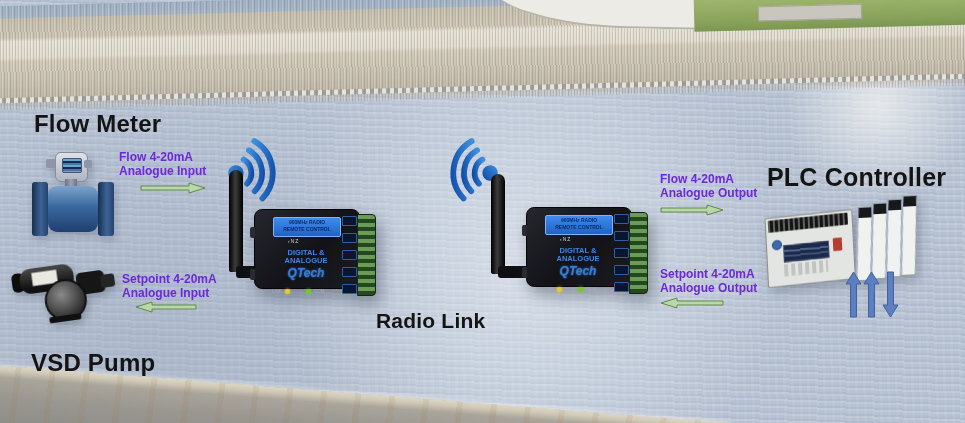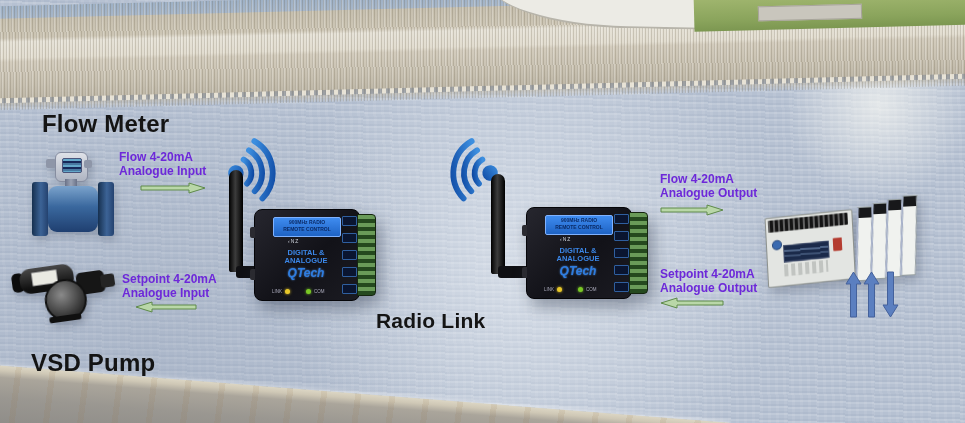--- a/index.html
+++ b/index.html
@@ -86,21 +86,21 @@
   .pump{left:14px;top:262px;width:104px;height:64px;transform:rotate(-8deg);filter:drop-shadow(2px 4px 4px rgba(40,50,70,.3));}
   .pm-motor{position:absolute;left:8px;top:2px;width:54px;height:25px;border-radius:11px;background:linear-gradient(180deg,#484848,#101010 80%);}
   .pm-cap{position:absolute;left:0;top:5px;width:12px;height:19px;border-radius:5px;background:#0c0c0c;}
   .pm-label{position:absolute;left:20px;top:6px;width:24px;height:12px;background:#e9e9e2;border-radius:1px;border:1px solid #999;}
   .pm-head{position:absolute;left:30px;top:17px;width:38px;height:38px;border-radius:50%;border:2px solid #101010;
      background:radial-gradient(circle at 40% 35%, #8a8a8a, #2c2c2c 72%);}
   .pm-block{position:absolute;left:64px;top:13px;width:28px;height:22px;border-radius:5px;background:#161616;}
   .pm-elbow{position:absolute;left:88px;top:18px;width:14px;height:13px;border-radius:3px;background:#242424;}
   .pm-foot{position:absolute;left:32px;top:53px;width:32px;height:6px;border-radius:2px;background:#101010;}
   
-  .radio-box{width:121px;height:90px;filter:drop-shadow(5px 8px 8px rgba(35,45,65,.4));}
+  .radio-box{width:121px;height:78px;filter:drop-shadow(5px 8px 8px rgba(35,45,65,.4));}
   .r-body{position:absolute;left:0;top:0;width:104px;height:100%;border-radius:8px;
      background:linear-gradient(135deg,#26262e 0%,#121218 55%,#1b1b22 100%);border:1px solid #050508;}
   .r-band{position:absolute;left:19px;top:8px;width:66px;height:17px;background:linear-gradient(180deg,#3f8cf0,#1e63c4);
      border:1px solid #7fb2ff;border-radius:2px;color:#0a2a66;font-weight:bold;font-size:5px;line-height:7px;text-align:center;padding-top:1px;}
   .r-mark{position:absolute;left:34px;top:29px;font-size:5px;color:#cfd4dd;letter-spacing:1px;}
   .r-type{position:absolute;left:0;top:40px;width:104px;text-align:center;color:#3b87e8;font-weight:bold;font-size:7.5px;line-height:8px;}
   .r-logo{position:absolute;left:0;top:57px;width:104px;text-align:center;color:#2e7de0;font-weight:bold;font-style:italic;font-size:12px;
      text-shadow:0 0 2px rgba(90,160,255,.8);}
   .r-ledrow{position:absolute;left:18px;top:78px;width:70px;height:8px;font-size:4.5px;color:#aab;display:flex;align-items:center;gap:3px;}
   .led{width:5px;height:5px;border-radius:50%;display:inline-block;}
@@ -134,23 +134,24 @@
 <div class="stage">
 
   <div class="abs water-tex"></div>
   <div class="abs weir"></div>
   <div class="abs curved-wall"></div>
   <div class="abs grass"></div>
   <div class="abs grass-slab"></div>
   <div class="abs boom-line"></div>
   <div class="abs bottom-wall"></div>
 
-  <div class="abs title" style="left:42px;top:110px;font-size:24px;">Flow Meter</div>
+  <div class="abs title" style="left:34px;top:110px;font-size:24px;">Flow Meter</div>
   <div class="abs title" style="left:376px;top:309px;font-size:21px;">Radio Link</div>
   <div class="abs title" style="left:31px;top:349px;font-size:24px;">VSD Pump</div>
+  <div class="abs title" style="left:767px;top:163px;font-size:25px;">PLC Controller</div>
 
   <div class="abs fm">
     <div class="fm-lug-l"></div>
     <div class="fm-head">
       <div class="fm-display"></div>
     </div>
     <div class="fm-lug-r"></div>
     <div class="fm-neck"></div>
     <div class="fm-flange left"></div>
     <div class="fm-body"></div>

